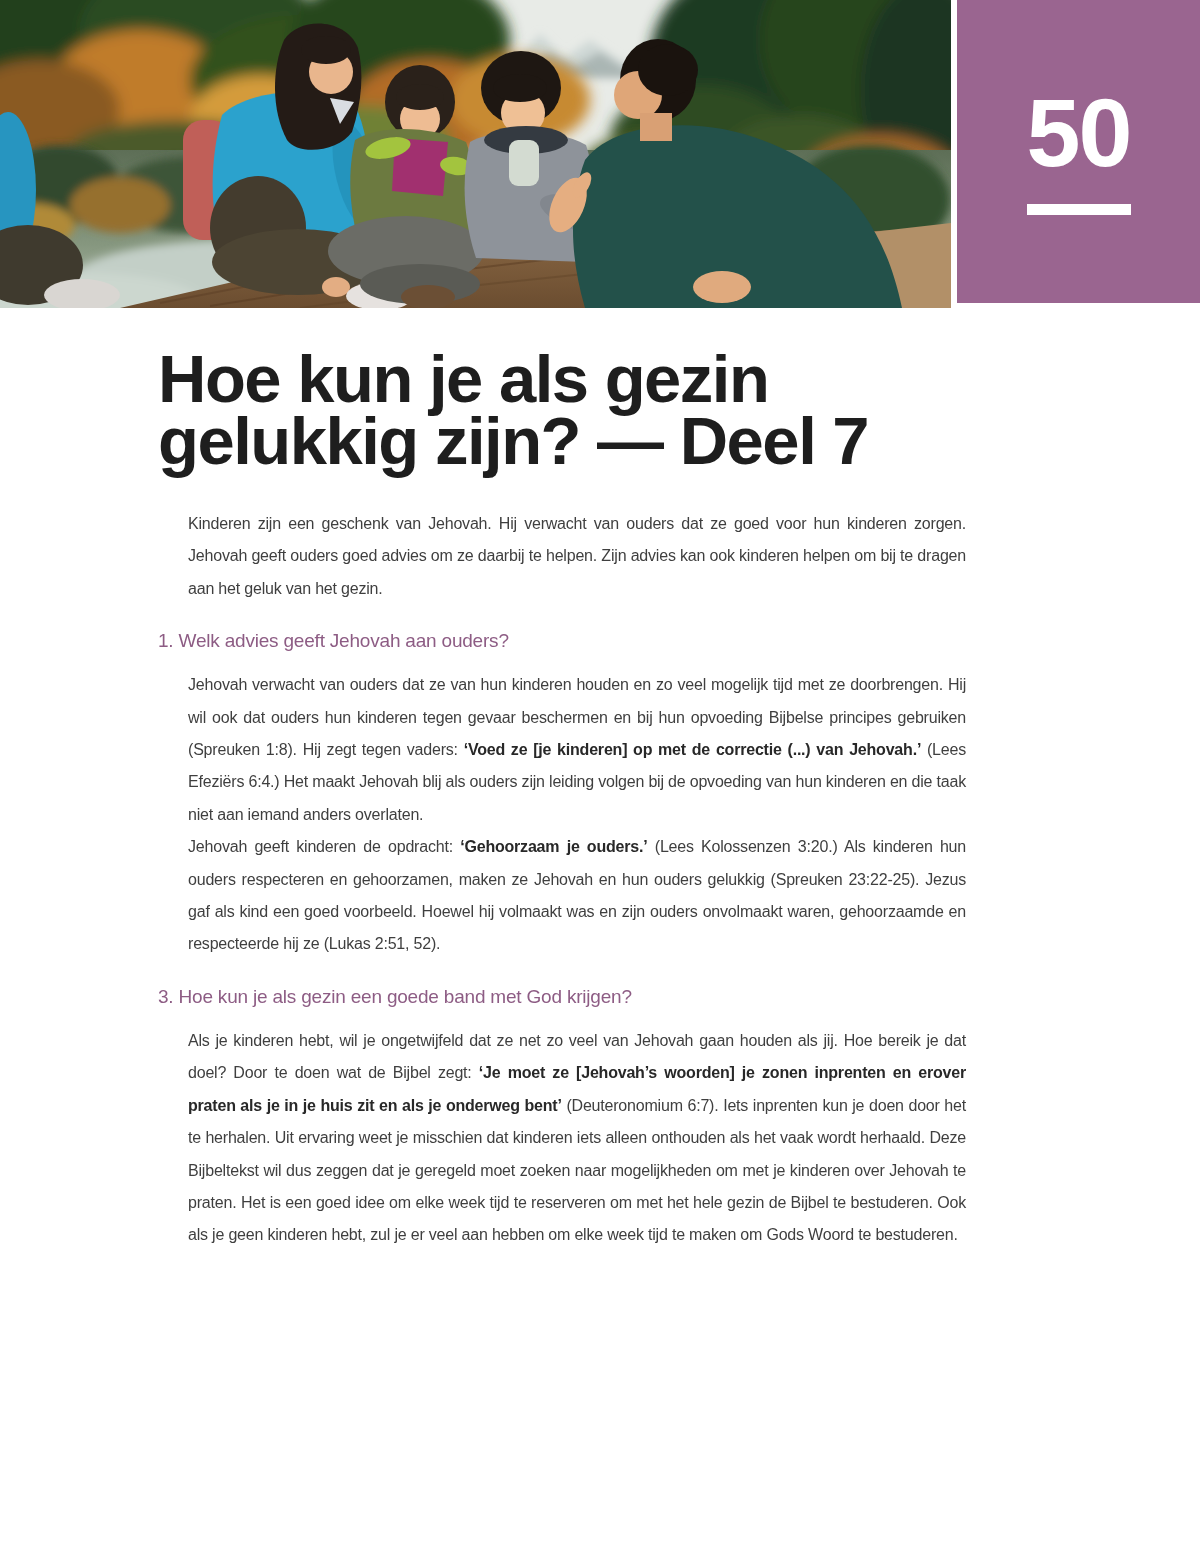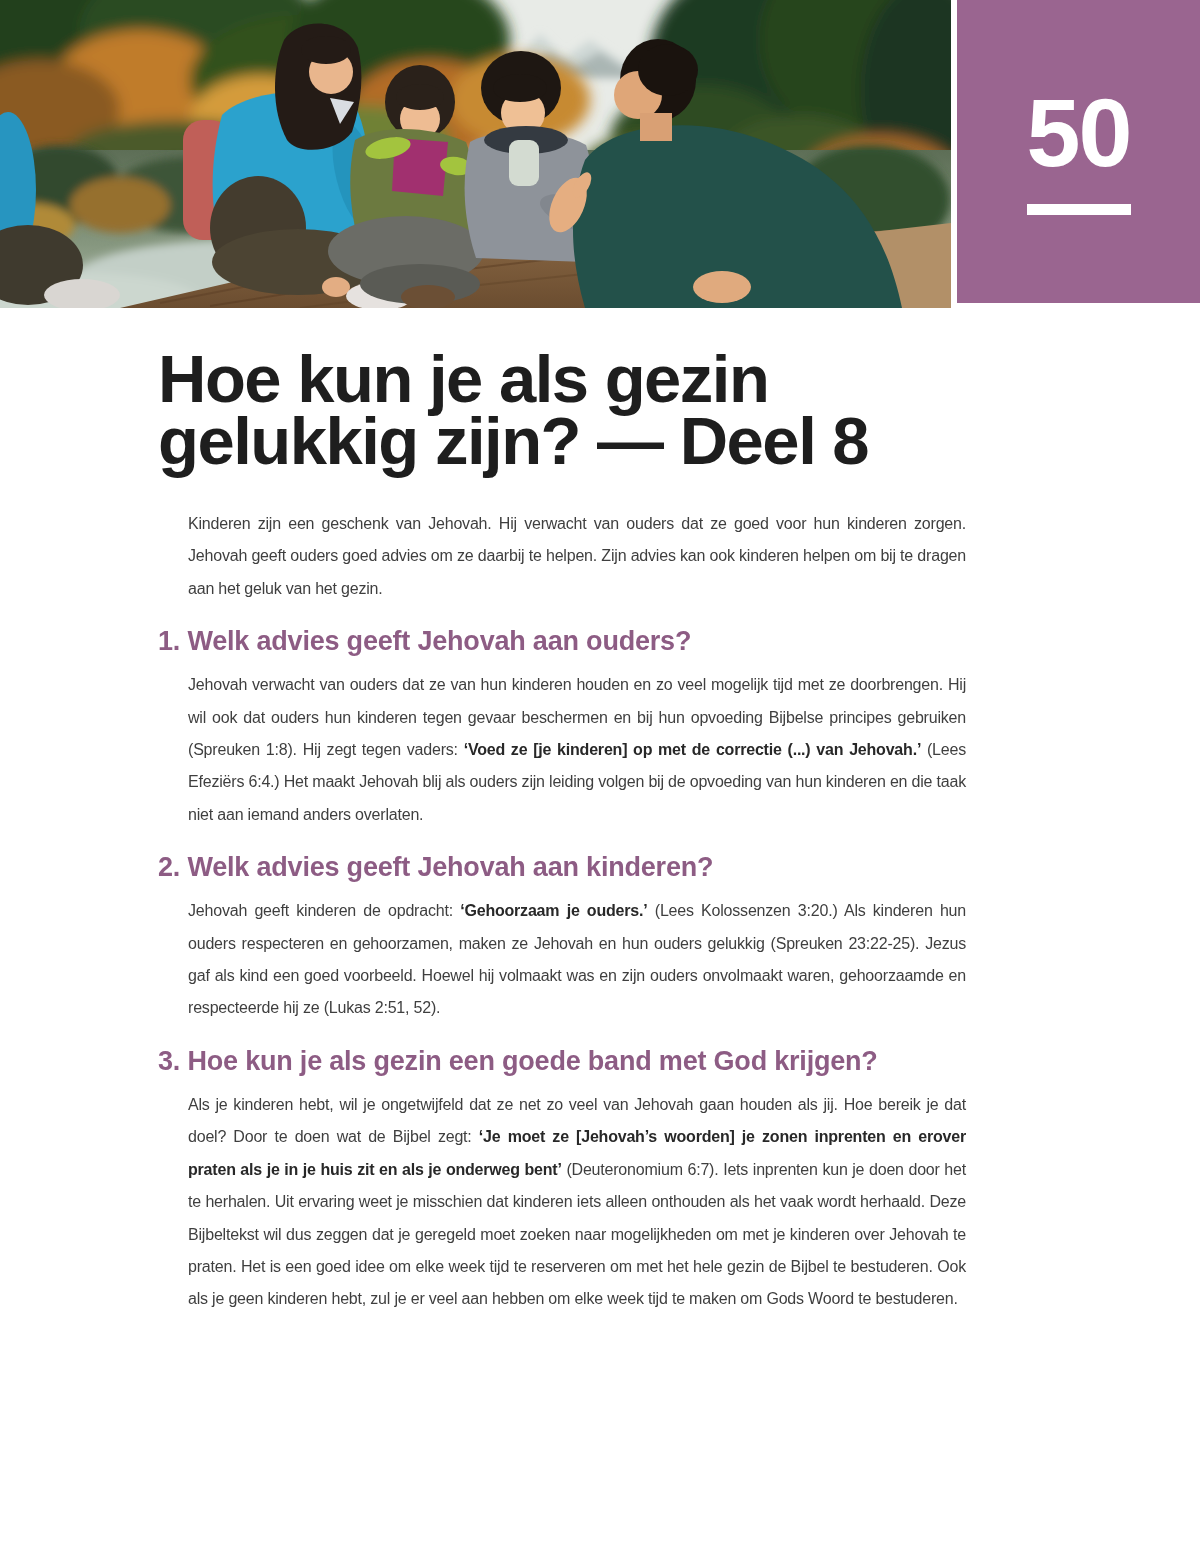--- a/index.html
+++ b/index.html
@@ -33,21 +33,21 @@
   h1.title{
     margin:0 0 36px 0;font-size:67px;line-height:62px;font-weight:700;
     letter-spacing:-1.5px;color:var(--title-text);
   }
   .para{
     margin:0 0 0 30px;width:778px;text-align:justify;
     font-size:16px;line-height:32.4px;letter-spacing:-0.2px;color:var(--body-text);
   }
   .bold-run{font-weight:700;color:var(--bold-text);}
   h2.question{
-    margin:21px 0 13px 0;font-size:27px;line-height:30px;font-weight:700;
+    margin:21px 0 13px 0;font-size:19px;line-height:30px;font-weight:400;
     letter-spacing:-0.2px;color:var(--heading-purple);
   }
 </style>
 </head>
 <body>
 
 <div class="page">
 
   <div class="hero-photo" title="Gezin (ouders met twee kinderen) zit pratend op een houten steiger bij een bergmeer in de herfst">
     <svg viewBox="0 0 951 308" preserveAspectRatio="none">
@@ -173,26 +173,25 @@
       </g>
     </svg>
   </div>
 
   <div class="lesson-badge">
     <div class="lesson-number">50</div>
     <div class="lesson-underline"></div>
   </div>
 
   <main class="content">
-    <h1 class="title"><span>Hoe kun je als gezin</span><br><span>gelukkig zijn? — Deel 8</span></h1>
+    <h1 class="title"><span>Hoe kun je als gezin</span><br><span>gelukkig zijn? — Deel 7</span></h1>
 
     <p class="para"><span>Kinderen zijn een geschenk van Jehovah. Hij verwacht van ouders dat ze goed voor hun kinderen zorgen. Jehovah geeft ouders goed advies om ze daarbij te helpen. Zijn advies kan ook kinderen helpen om bij te dragen aan het geluk van het gezin.</span></p>
 
     <h2 class="question">1. Welk advies geeft Jehovah aan ouders?</h2>
     <p class="para"><span>Jehovah verwacht van ouders dat ze van hun kinderen houden en zo veel mogelijk tijd met ze doorbrengen. Hij wil ook dat ouders hun kinderen tegen gevaar beschermen en bij hun opvoeding Bijbelse principes gebruiken (Spreuken 1:8). Hij zegt tegen vaders: </span><span class="bold-run">‘Voed ze [je kinderen] op met de correctie (...) van Jehovah.’</span><span> (Lees Efeziërs 6:4.) Het maakt Jehovah blij als ouders zijn leiding volgen bij de opvoeding van hun kinderen en die taak niet aan iemand anders overlaten.</span></p>
 
-    <h2 class="question">2. Welk advies geeft Jehovah aan kinderen?</h2>
     <p class="para"><span>Jehovah geeft kinderen de opdracht: </span><span class="bold-run">‘Gehoorzaam je ouders.’</span><span> (Lees Kolossenzen 3:20.) Als kinderen hun ouders respecteren en gehoorzamen, maken ze Jehovah en hun ouders gelukkig (Spreuken 23:22-25). Jezus gaf als kind een goed voorbeeld. Hoewel hij volmaakt was en zijn ouders onvolmaakt waren, gehoorzaamde en respecteerde hij ze (Lukas 2:51, 52).</span></p>
 
     <h2 class="question">3. Hoe kun je als gezin een goede band met God krijgen?</h2>
     <p class="para"><span>Als je kinderen hebt, wil je ongetwijfeld dat ze net zo veel van Jehovah gaan houden als jij. Hoe bereik je dat doel? Door te doen wat de Bijbel zegt: </span><span class="bold-run">‘Je moet ze [Jehovah’s woorden] je zonen inprenten en erover praten als je in je huis zit en als je onderweg bent’</span><span> (Deuteronomium 6:7). Iets inprenten kun je doen door het te herhalen. Uit ervaring weet je misschien dat kinderen iets alleen onthouden als het vaak wordt herhaald. Deze Bijbeltekst wil dus zeggen dat je geregeld moet zoeken naar mogelijkheden om met je kinderen over Jehovah te praten. Het is een goed idee om elke week tijd te reserveren om met het hele gezin de Bijbel te bestuderen. Ook als je geen kinderen hebt, zul je er veel aan hebben om elke week tijd te maken om Gods Woord te bestuderen.</span></p>
   </main>
 </div>
 
 </body></html>

